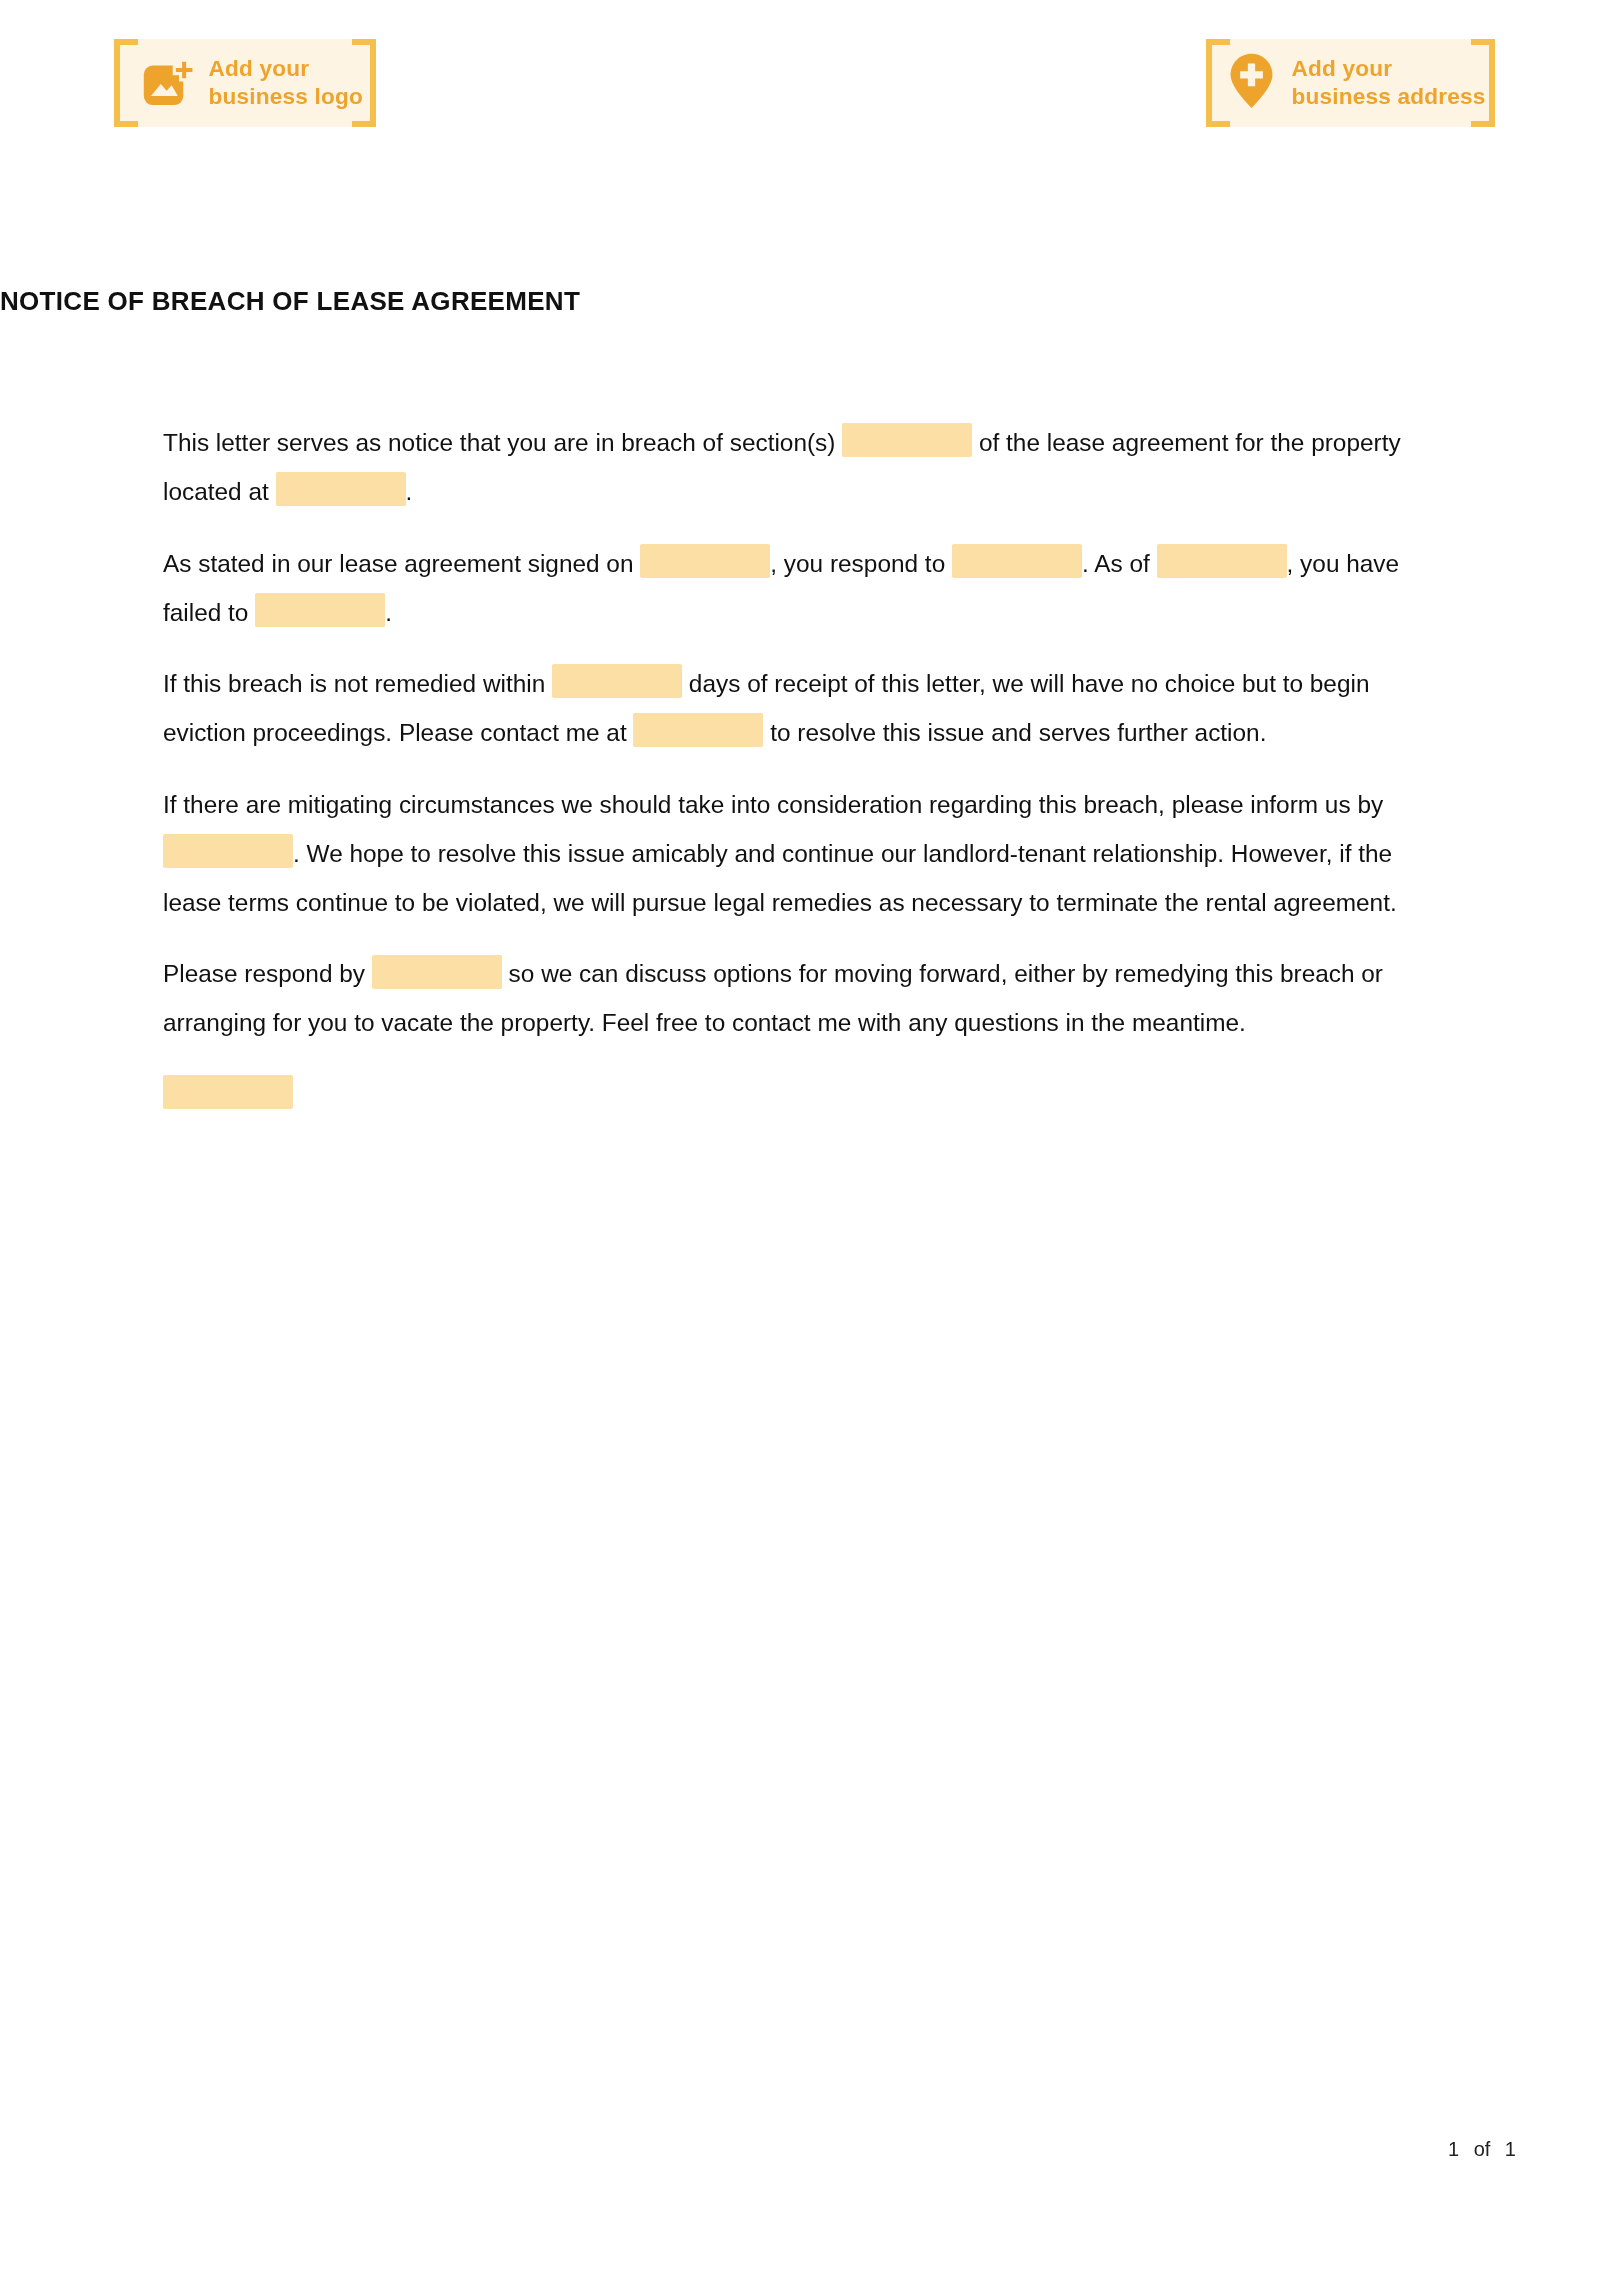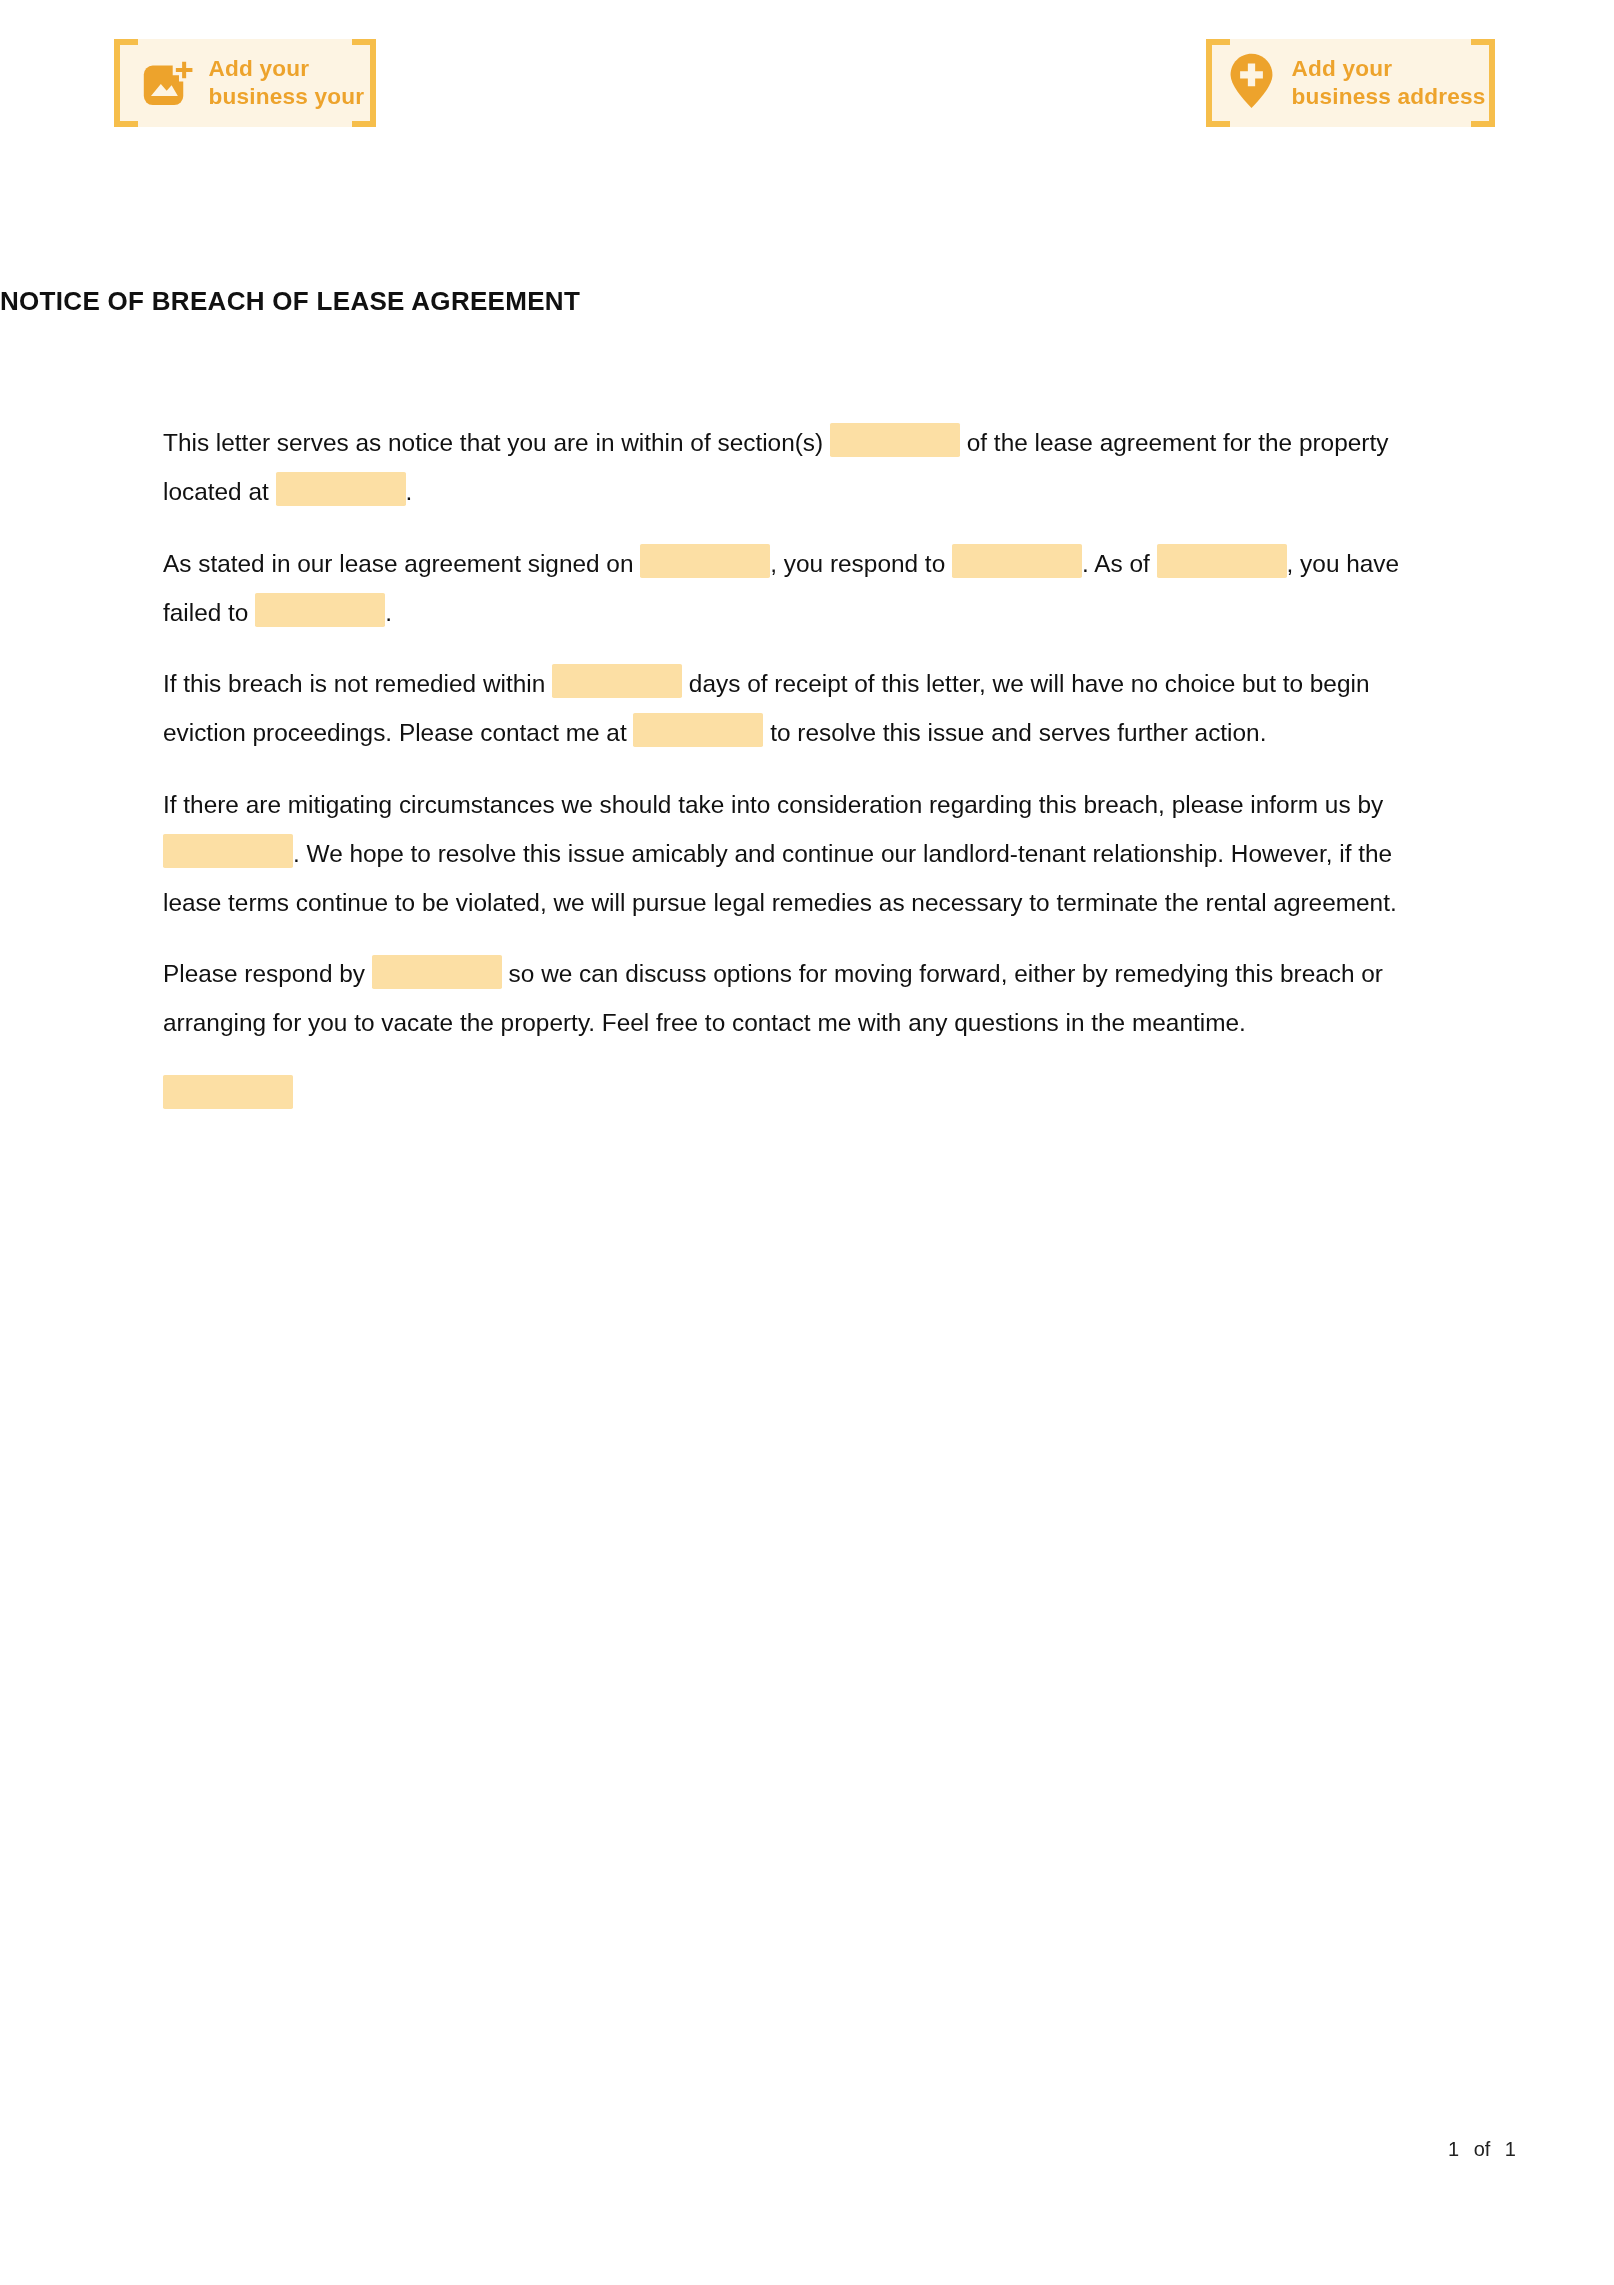--- a/index.html
+++ b/index.html
@@ -103,39 +103,39 @@
 <div class="page">
 
   <div class="widget logo">
     <svg class="widget-icon" width="52" height="51" viewBox="0 0 58 56" xmlns="http://www.w3.org/2000/svg">
       <rect x="2" y="8" width="44" height="44" rx="10" fill="#EDA32C"></rect>
       <path d="M10 42 L21 28.5 L27.5 36 L33 30 L40 42 Z" fill="#FDF4E3"></path>
       <path d="M43 2 h8 v7 h7 v8 h-7 v7 h-8 v-7 h-7 v-8 h7 z" fill="#EDA32C" stroke="#FDF4E3" stroke-width="3.5"></path>
     </svg>
     <div>
       <div class="widget-label">Add your</div>
-      <div class="widget-label">business your</div>
+      <div class="widget-label">business logo</div>
     </div>
   </div>
 
   <div class="widget address">
     <svg class="widget-icon" width="51" height="62" viewBox="0 0 56 68" xmlns="http://www.w3.org/2000/svg">
       <path d="M28 2 C40.7 2 51 12.3 51 25 C51 36.5 38 51 28 61.5 C18 51 5 36.5 5 25 C5 12.3 15.3 2 28 2 Z" fill="#EDA32C"></path>
       <path d="M24 12.5 h8 v8.5 h8.5 v8 h-8.5 v8.5 h-8 v-8.5 h-8.5 v-8 h8.5 z" fill="#FDF4E3"></path>
     </svg>
     <div>
       <div class="widget-label">Add your</div>
       <div class="widget-label">business address</div>
     </div>
   </div>
 
   <div class="doc-title">NOTICE OF BREACH OF LEASE AGREEMENT</div>
 
   <div class="letter-body">
-      <p><span>This letter serves as notice that you are in within of section(s) </span><span class="blank"></span><span> of the lease agreement for the property located at </span><span class="blank"></span><span>.</span></p>
+      <p><span>This letter serves as notice that you are in breach of section(s) </span><span class="blank"></span><span> of the lease agreement for the property located at </span><span class="blank"></span><span>.</span></p>
       <p><span>As stated in our lease agreement signed on </span><span class="blank"></span><span>, you respond to </span><span class="blank"></span><span>. As of </span><span class="blank"></span><span>, you have failed to </span><span class="blank"></span><span>.</span></p>
       <p><span>If this breach is not remedied within </span><span class="blank"></span><span> days of receipt of this letter, we will have no choice but to begin eviction proceedings. Please contact me at </span><span class="blank"></span><span> to resolve this issue and serves further action.</span></p>
       <p><span>If there are mitigating circumstances we should take into consideration regarding this breach, please inform us by </span><span class="blank"></span><span>. We hope to resolve this issue amicably and continue our landlord-tenant relationship. However, if the lease terms continue to be violated, we will pursue legal remedies as necessary to terminate the rental agreement.</span></p>
       <p><span>Please respond by </span><span class="blank"></span><span> so we can discuss options for moving forward, either by remedying this breach or arranging for you to vacate the property. Feel free to contact me with any questions in the meantime.</span></p>
       <p><span class="blank"></span></p>
     </div>
 
   <div class="page-footer">1 of 1</div>
 
 </div>

